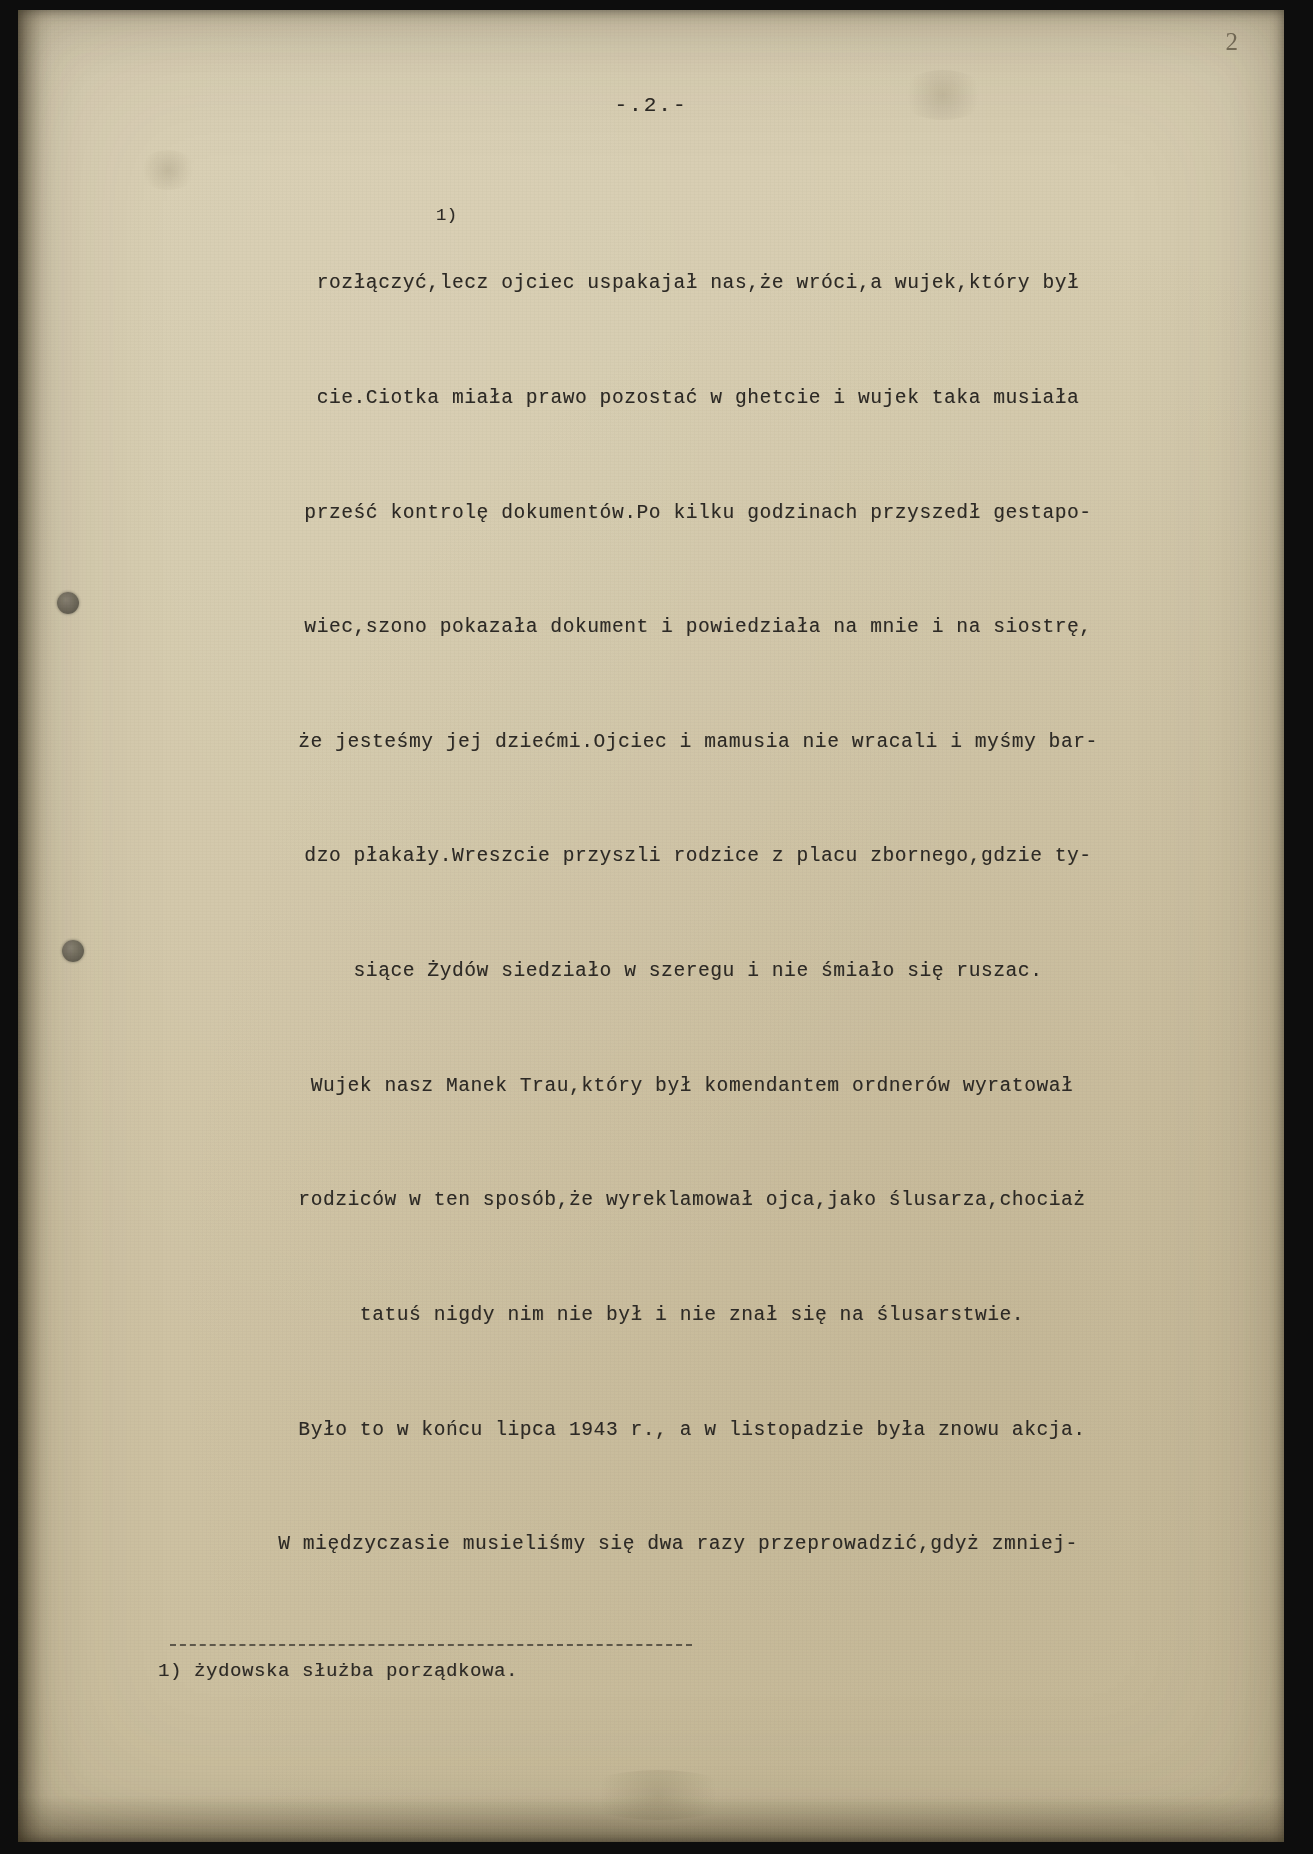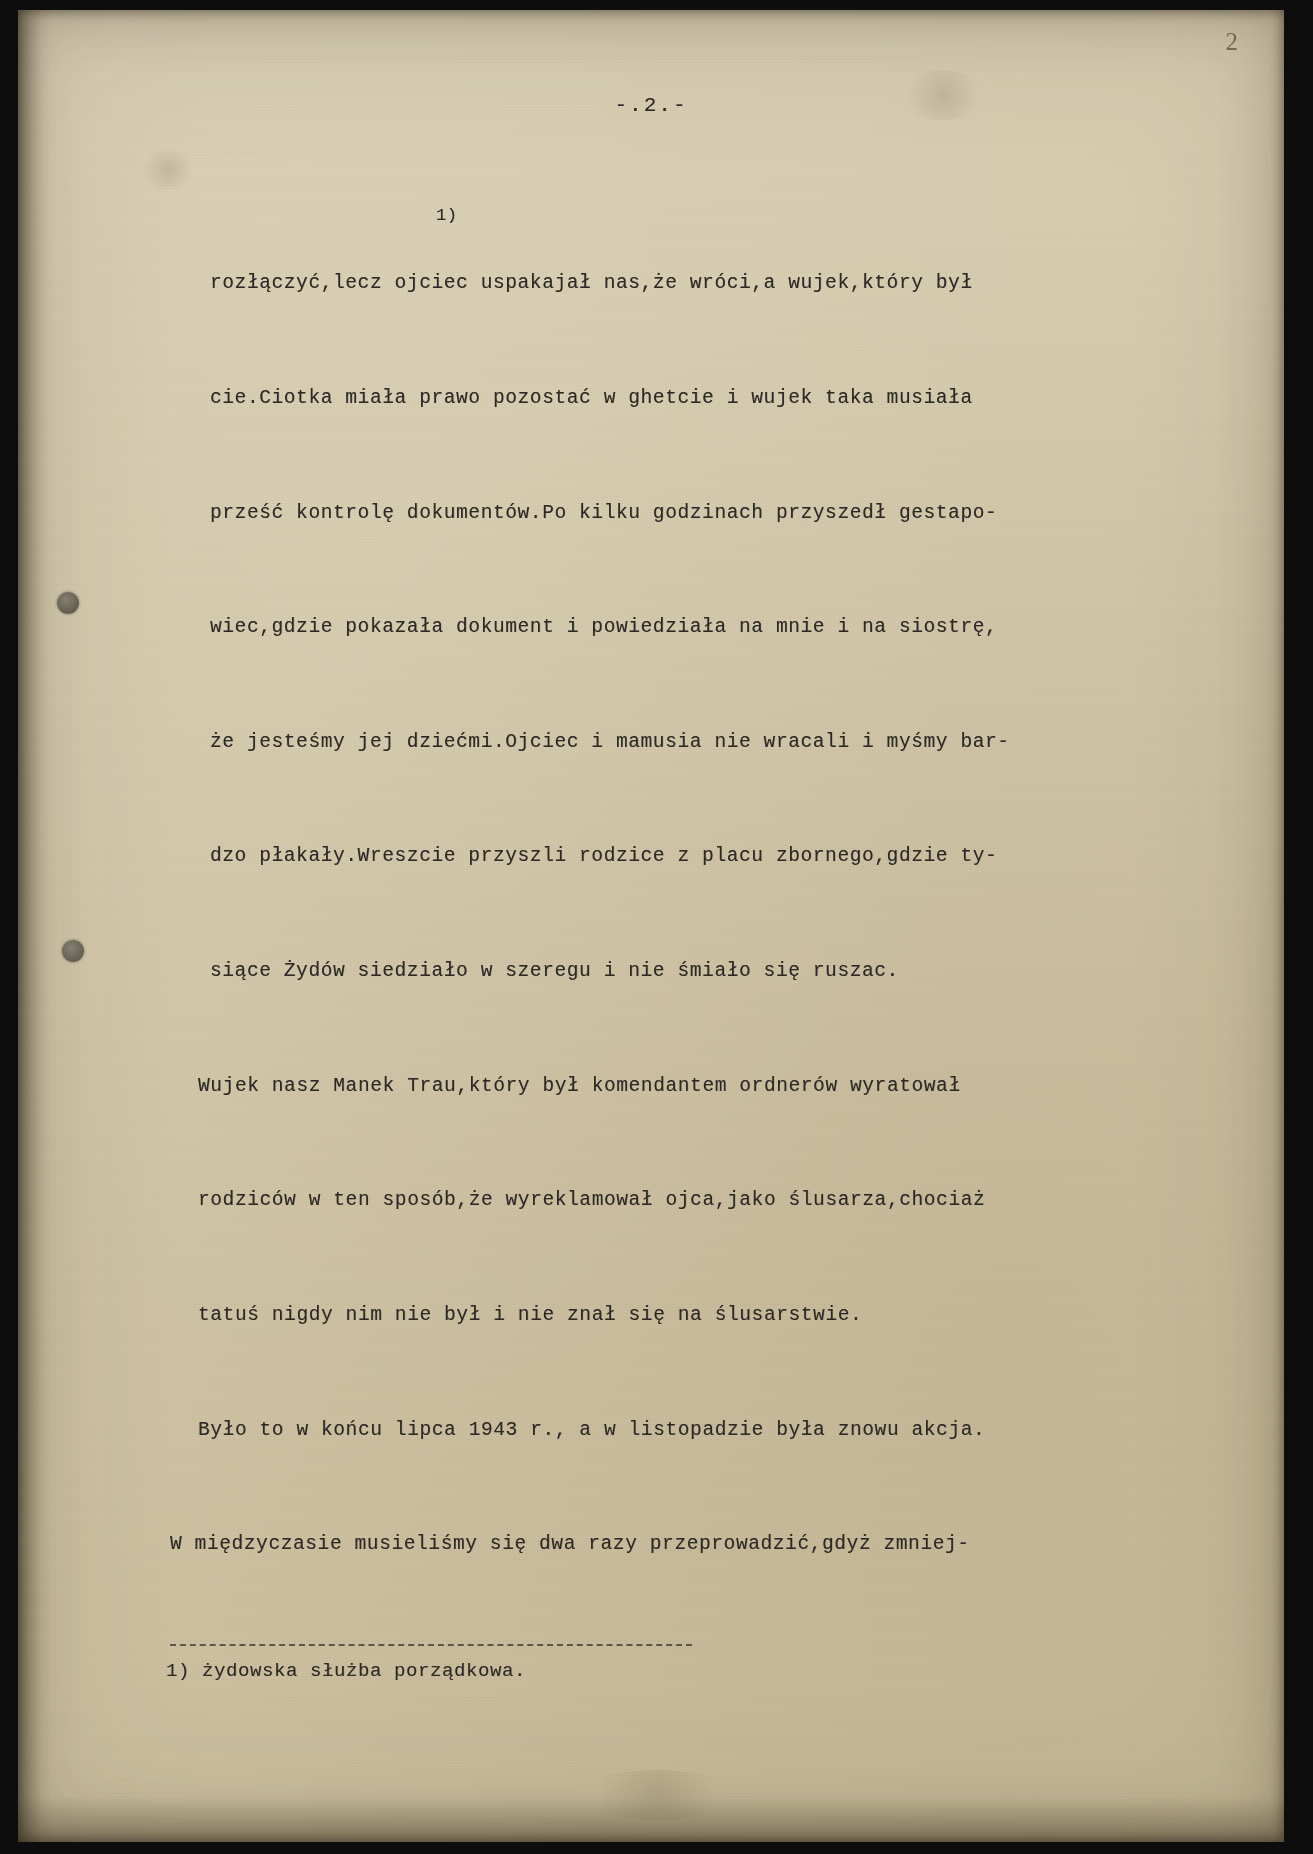--- a/index.html
+++ b/index.html
@@ -113,20 +113,21 @@
   #body-block {
     left: 168px;
     top: 178px;
     width: 1000px;
     font-size: 19.5px;
     line-height: 38.2px;
   }
   #body-block .line {
     display: block;
     white-space: pre;
+    text-align: center;
   }
   #body-block .line.indent { padding-left: 24px; }
   #body-block .line.indent2 { padding-left: 12px; }
   #body-block .line.out { margin-left: -16px; }
 
   .footnote-marker {
     position: absolute;
     left: 418px;
     top: 196px;
     font-size: 17px;
@@ -136,21 +137,21 @@
     position: absolute;
     left: 152px;
     top: 1634px;
     width: 522px;
     height: 0;
     border-top: 2px dashed #3b372f;
     opacity: .75;
   }
 
   #footnote {
-    left: 148px;
+    left: 140px;
     top: 1650px;
     font-size: 19px;
     letter-spacing: .6px;
   }
 
   
   .smudge {
     position: absolute;
     border-radius: 50%;
     pointer-events: none;
@@ -170,21 +171,21 @@
     <div class="typed" id="pencil-number">2</div>
 
     <div class="typed" id="page-header">-.2.-</div>
 
     <div class="typed footnote-marker">1)</div>
 
     <div class="typed" id="body-block">
       <span class="line indent">rozłączyć,lecz ojciec uspakajał nas,że wróci,a wujek,który był</span>
       <span class="line indent">cie.Ciotka miała prawo pozostać w ghetcie i wujek taka musiała</span>
       <span class="line indent">prześć kontrolę dokumentów.Po kilku godzinach przyszedł gestapo-</span>
-      <span class="line indent">wiec,gdzie pokazała dokument i powiedziała na mnie i na siostrę,</span>
+      <span class="line indent">wiec,szono pokazała dokument i powiedziała na mnie i na siostrę,</span>
       <span class="line indent">że jesteśmy jej dziećmi.Ojciec i mamusia nie wracali i myśmy bar-</span>
       <span class="line indent">dzo płakały.Wreszcie przyszli rodzice z placu zbornego,gdzie ty-</span>
       <span class="line indent">siące Żydów siedziało w szeregu i nie śmiało się ruszac.</span>
       <span class="line indent2">Wujek nasz Manek Trau,który był komendantem ordnerów wyratował</span>
       <span class="line indent2">rodziców w ten sposób,że wyreklamował ojca,jako ślusarza,chociaż</span>
       <span class="line indent2">tatuś nigdy nim nie był i nie znał się na ślusarstwie.</span>
       <span class="line indent2">Było to w końcu lipca 1943 r., a w listopadzie była znowu akcja.</span>
       <span class="line out">W międzyczasie musieliśmy się dwa razy przeprowadzić,gdyż zmniej-</span>
       
       

